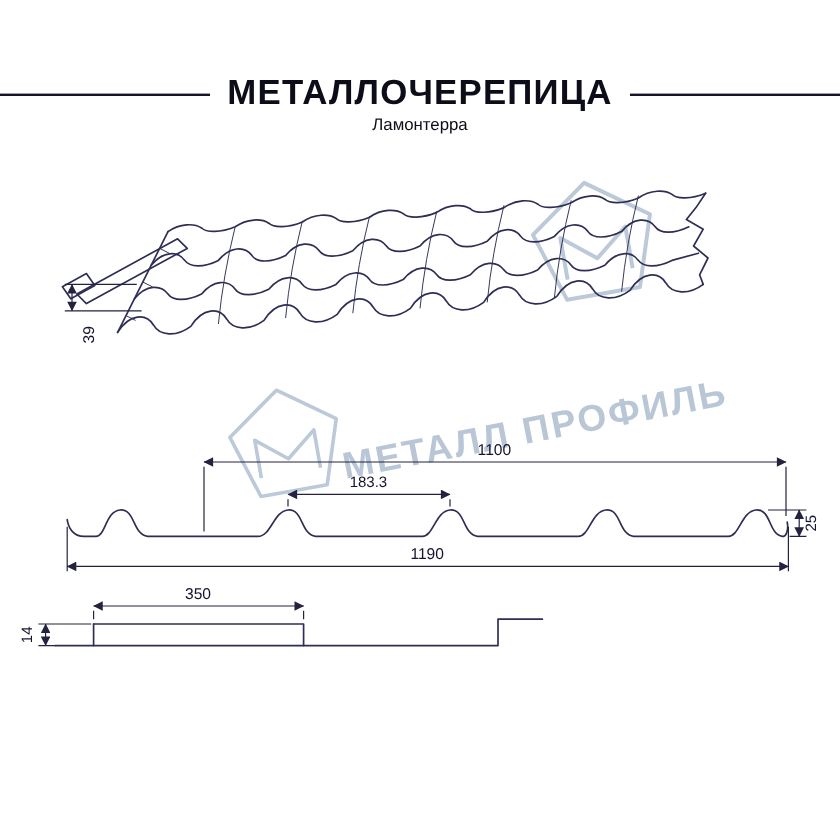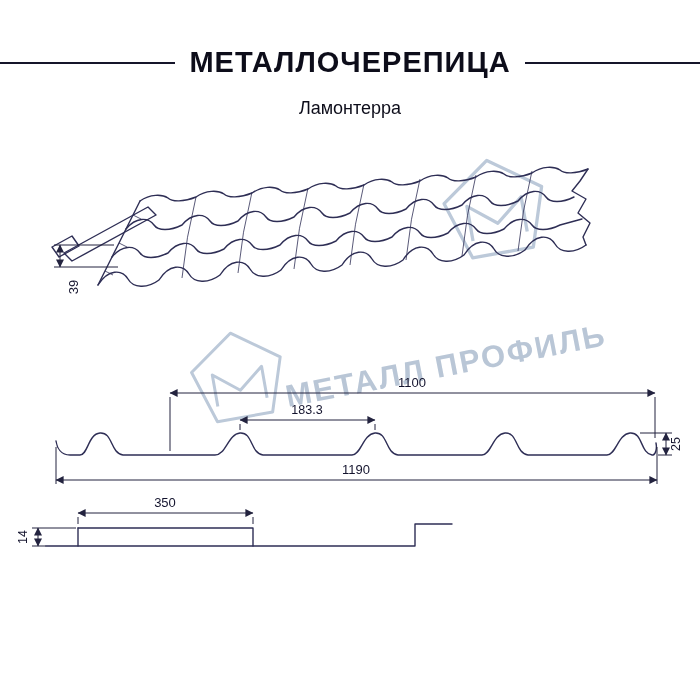--- a/index.html
+++ b/index.html
@@ -1,23 +1,23 @@
 <!DOCTYPE html>
 <html><head>
 <meta charset="utf-8">
 <style>
   html,body{margin:0;padding:0;}
   body{
     width:700px;height:700px;background:#ffffff;overflow:hidden;
     font-family:"Liberation Sans", sans-serif;color:#0d0d1a;
   }
-  .titlebar{display:flex;align-items:center;gap:14px;padding-top:46px;}
+  .titlebar{display:flex;align-items:center;gap:14px;padding-top:62px;}
   .titlebar .rule{flex:1;border-top:2px solid #15152a;height:0;}
   .titlebar h1{margin:0;font-size:29px;font-weight:bold;letter-spacing:1px;white-space:nowrap;}
-  .subtitle{text-align:center;font-size:18px;margin-top:19px;}
+  .subtitle{text-align:center;font-size:14px;margin-top:0;}
   svg{display:block;margin-top:16px;}
   .dw{stroke:#2e2e55;stroke-width:1.4;fill:none;stroke-linejoin:round;stroke-linecap:round;}
   .thin{stroke:#2e2e55;stroke-width:.8;fill:none;}
   .dl{stroke:#23233f;stroke-width:1;fill:none;}
   text.dim{font-size:13px;fill:#14142e;}
   text.dims{font-size:12.5px;fill:#14142e;}
   .wm{stroke:#bcc9d9;fill:none;stroke-width:3;stroke-linejoin:round;}
   .wmt{fill:#b9c6d6;font-weight:bold;font-size:31px;letter-spacing:2px;}
   #arrhead{fill:#23233f;}
 </style>

